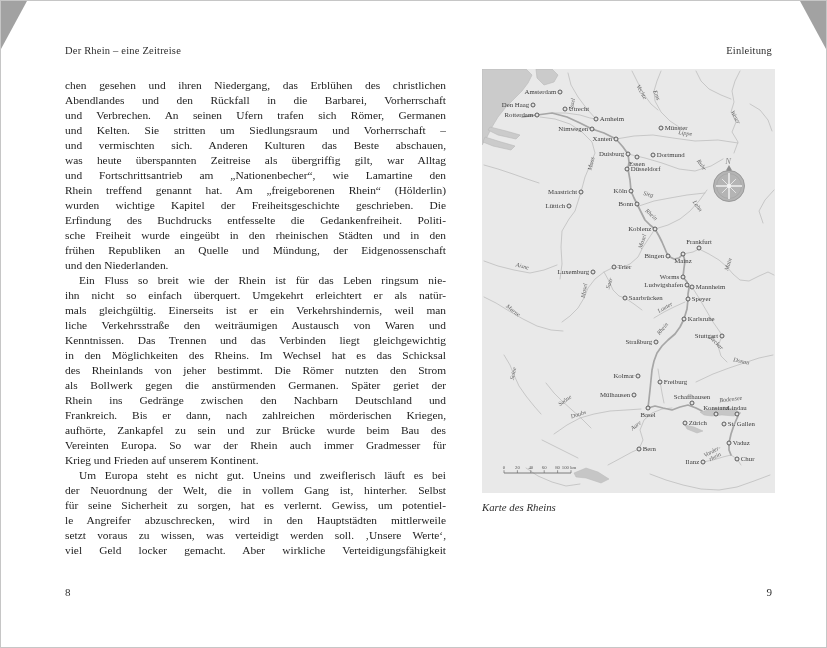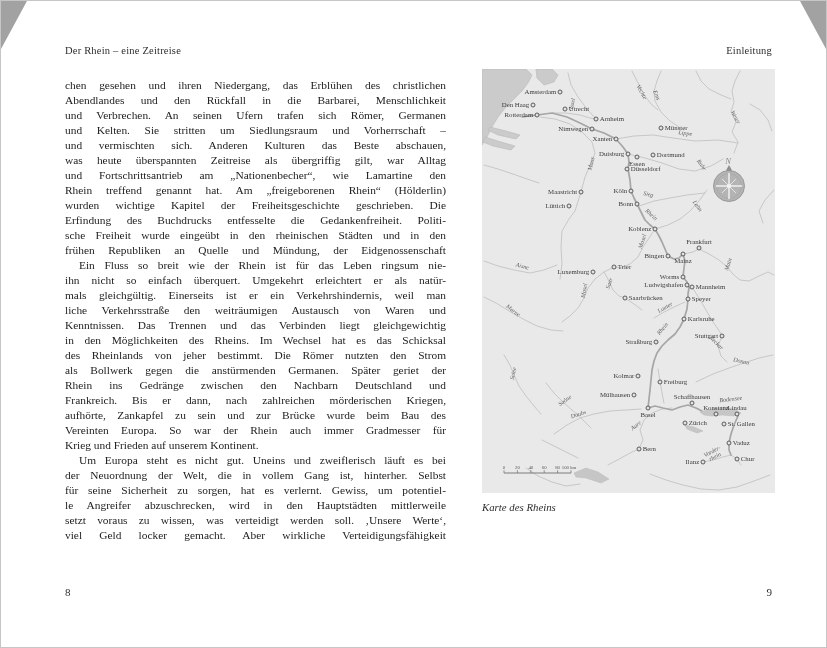--- a/index.html
+++ b/index.html
@@ -28,31 +28,32 @@
 <body>
 
 <div class="screen">
   <div class="corner tl"></div>
   <div class="corner tr"></div>
 
   <div>
     <div class="running-header rh-left">Der Rhein – eine Zeitreise</div>
     <div class="body-text">
         <div class="tline">chen gesehen und ihren Niedergang, das Erblühen des christlichen</div>
-        <div class="tline">Abendlandes und den Rückfall in die Barbarei, Menschlichkeit</div>
+        <div class="tline">Abendlandes und den Rückfall in die Barbarei, Vorherrschaft</div>
         <div class="tline">und Verbrechen. An seinen Ufern trafen sich Römer, Germanen</div>
         <div class="tline">und Kelten. Sie stritten um Siedlungsraum und Vorherrschaft –</div>
         <div class="tline">und vermischten sich. Anderen Kulturen das Beste abschauen,</div>
         <div class="tline">was heute überspannten Zeitreise als übergriffig gilt, war Alltag</div>
         <div class="tline">und Fortschrittsantrieb am „Nationenbecher“, wie Lamartine den</div>
         <div class="tline">Rhein treffend genannt hat. Am „freigeborenen Rhein“ (Hölderlin)</div>
         <div class="tline">wurden wichtige Kapitel der Freiheitsgeschichte geschrieben. Die</div>
         <div class="tline">Erfindung des Buchdrucks entfesselte die Gedankenfreiheit. Politi-</div>
         <div class="tline">sche Freiheit wurde eingeübt in den rheinischen Städten und in den</div>
         <div class="tline">frühen Republiken an Quelle und Mündung, der Eidgenossenschaft</div>
+        <div class="tline nojust">und den Niederlanden.</div>
         <div class="tline indent">Ein Fluss so breit wie der Rhein ist für das Leben ringsum nie-</div>
         <div class="tline">ihn nicht so einfach überquert. Umgekehrt erleichtert er als natür-</div>
         <div class="tline">mals gleichgültig. Einerseits ist er ein Verkehrshindernis, weil man</div>
         <div class="tline">liche Verkehrsstraße den weiträumigen Austausch von Waren und</div>
         <div class="tline">Kenntnissen. Das Trennen und das Verbinden liegt gleichgewichtig</div>
         <div class="tline">in den Möglichkeiten des Rheins. Im Wechsel hat es das Schicksal</div>
         <div class="tline">des Rheinlands von jeher bestimmt. Die Römer nutzten den Strom</div>
         <div class="tline">als Bollwerk gegen die anstürmenden Germanen. Später geriet der</div>
         <div class="tline">Rhein ins Gedränge zwischen den Nachbarn Deutschland und</div>
         <div class="tline">Frankreich. Bis er dann, nach zahlreichen mörderischen Kriegen,</div>

